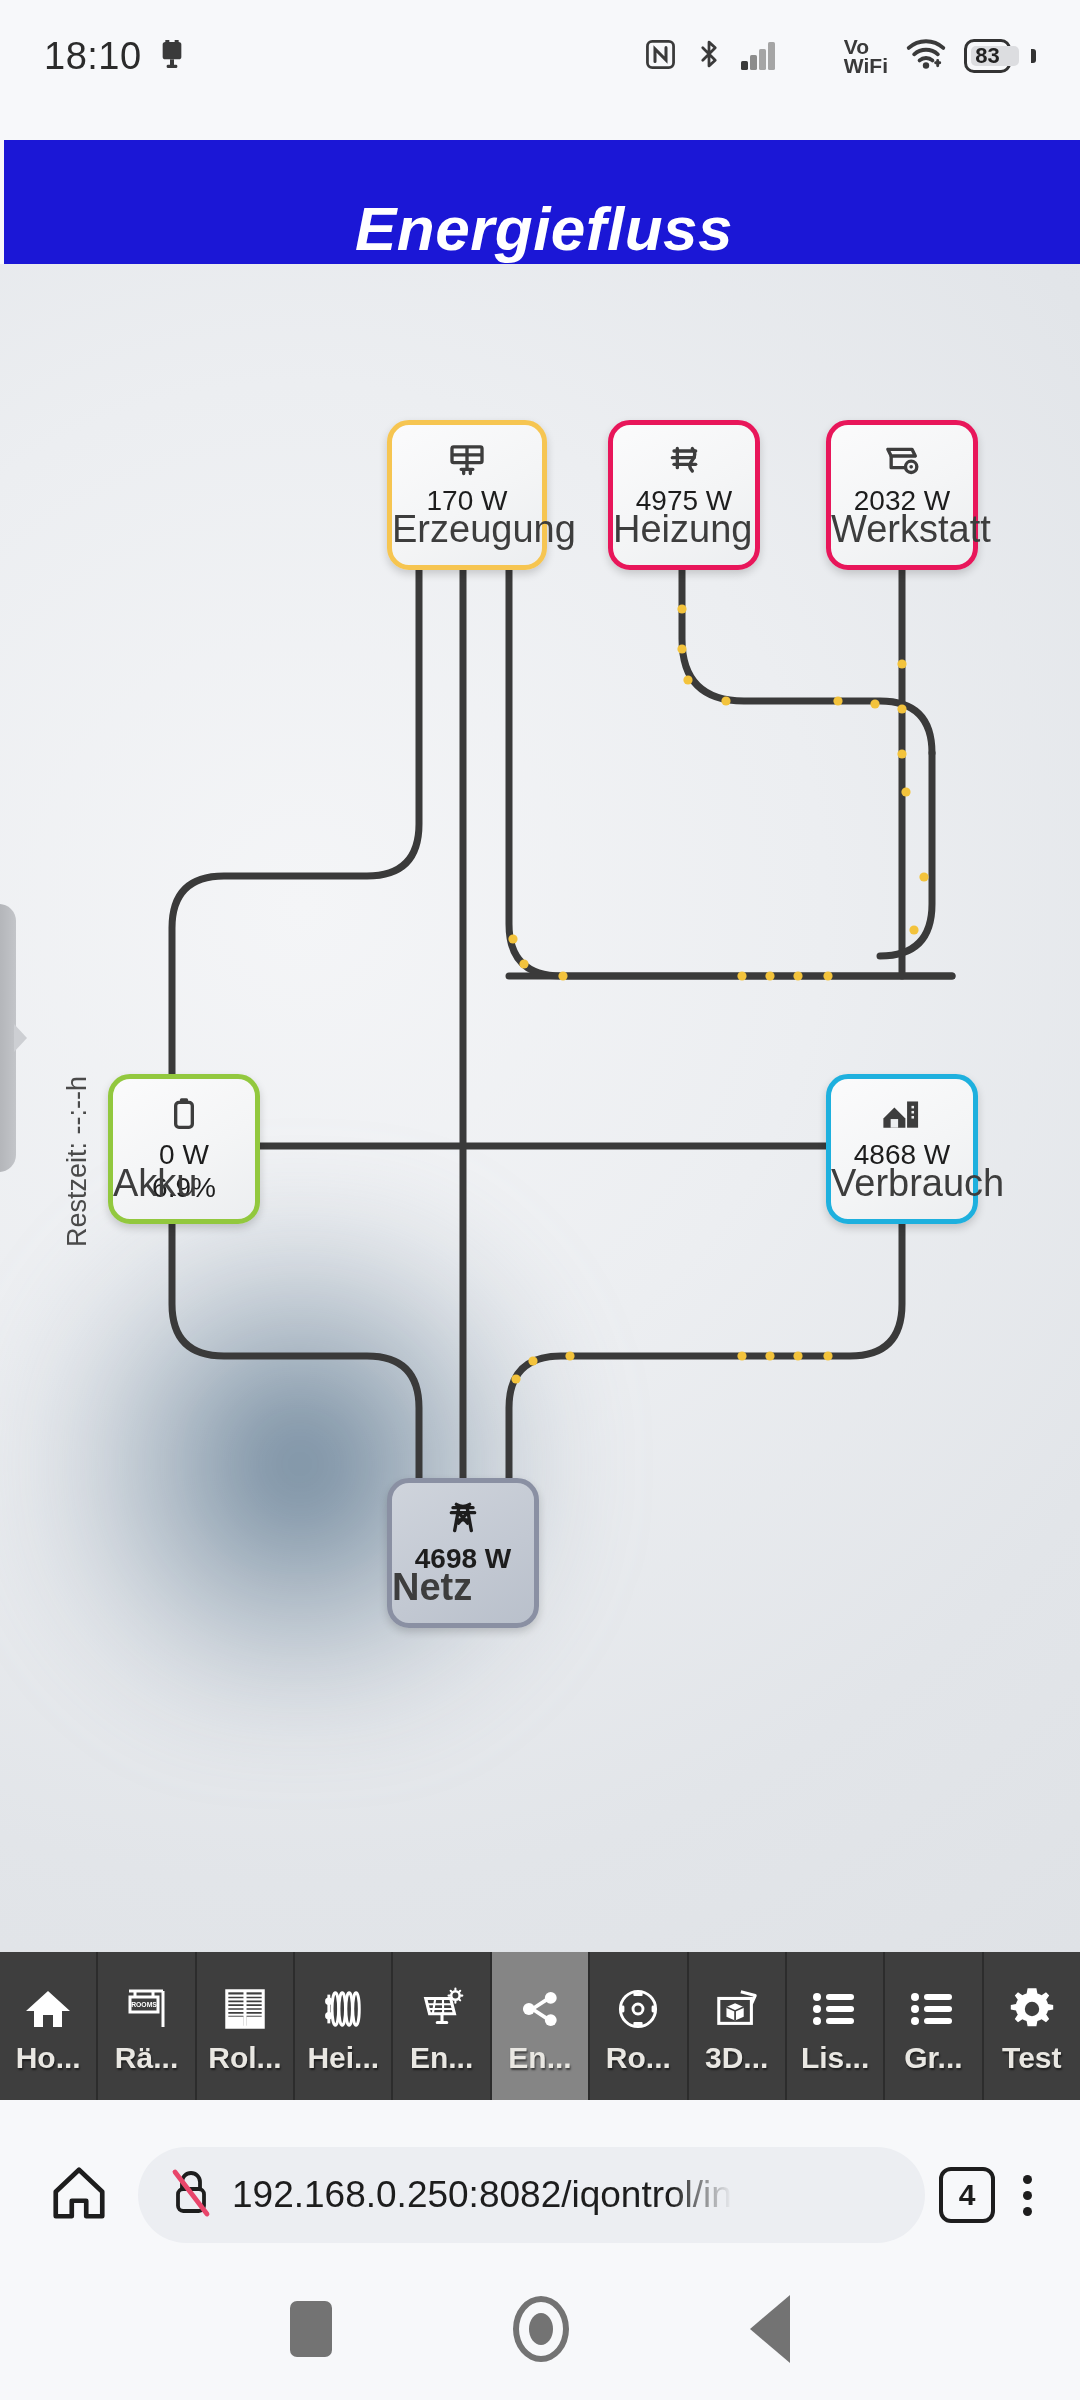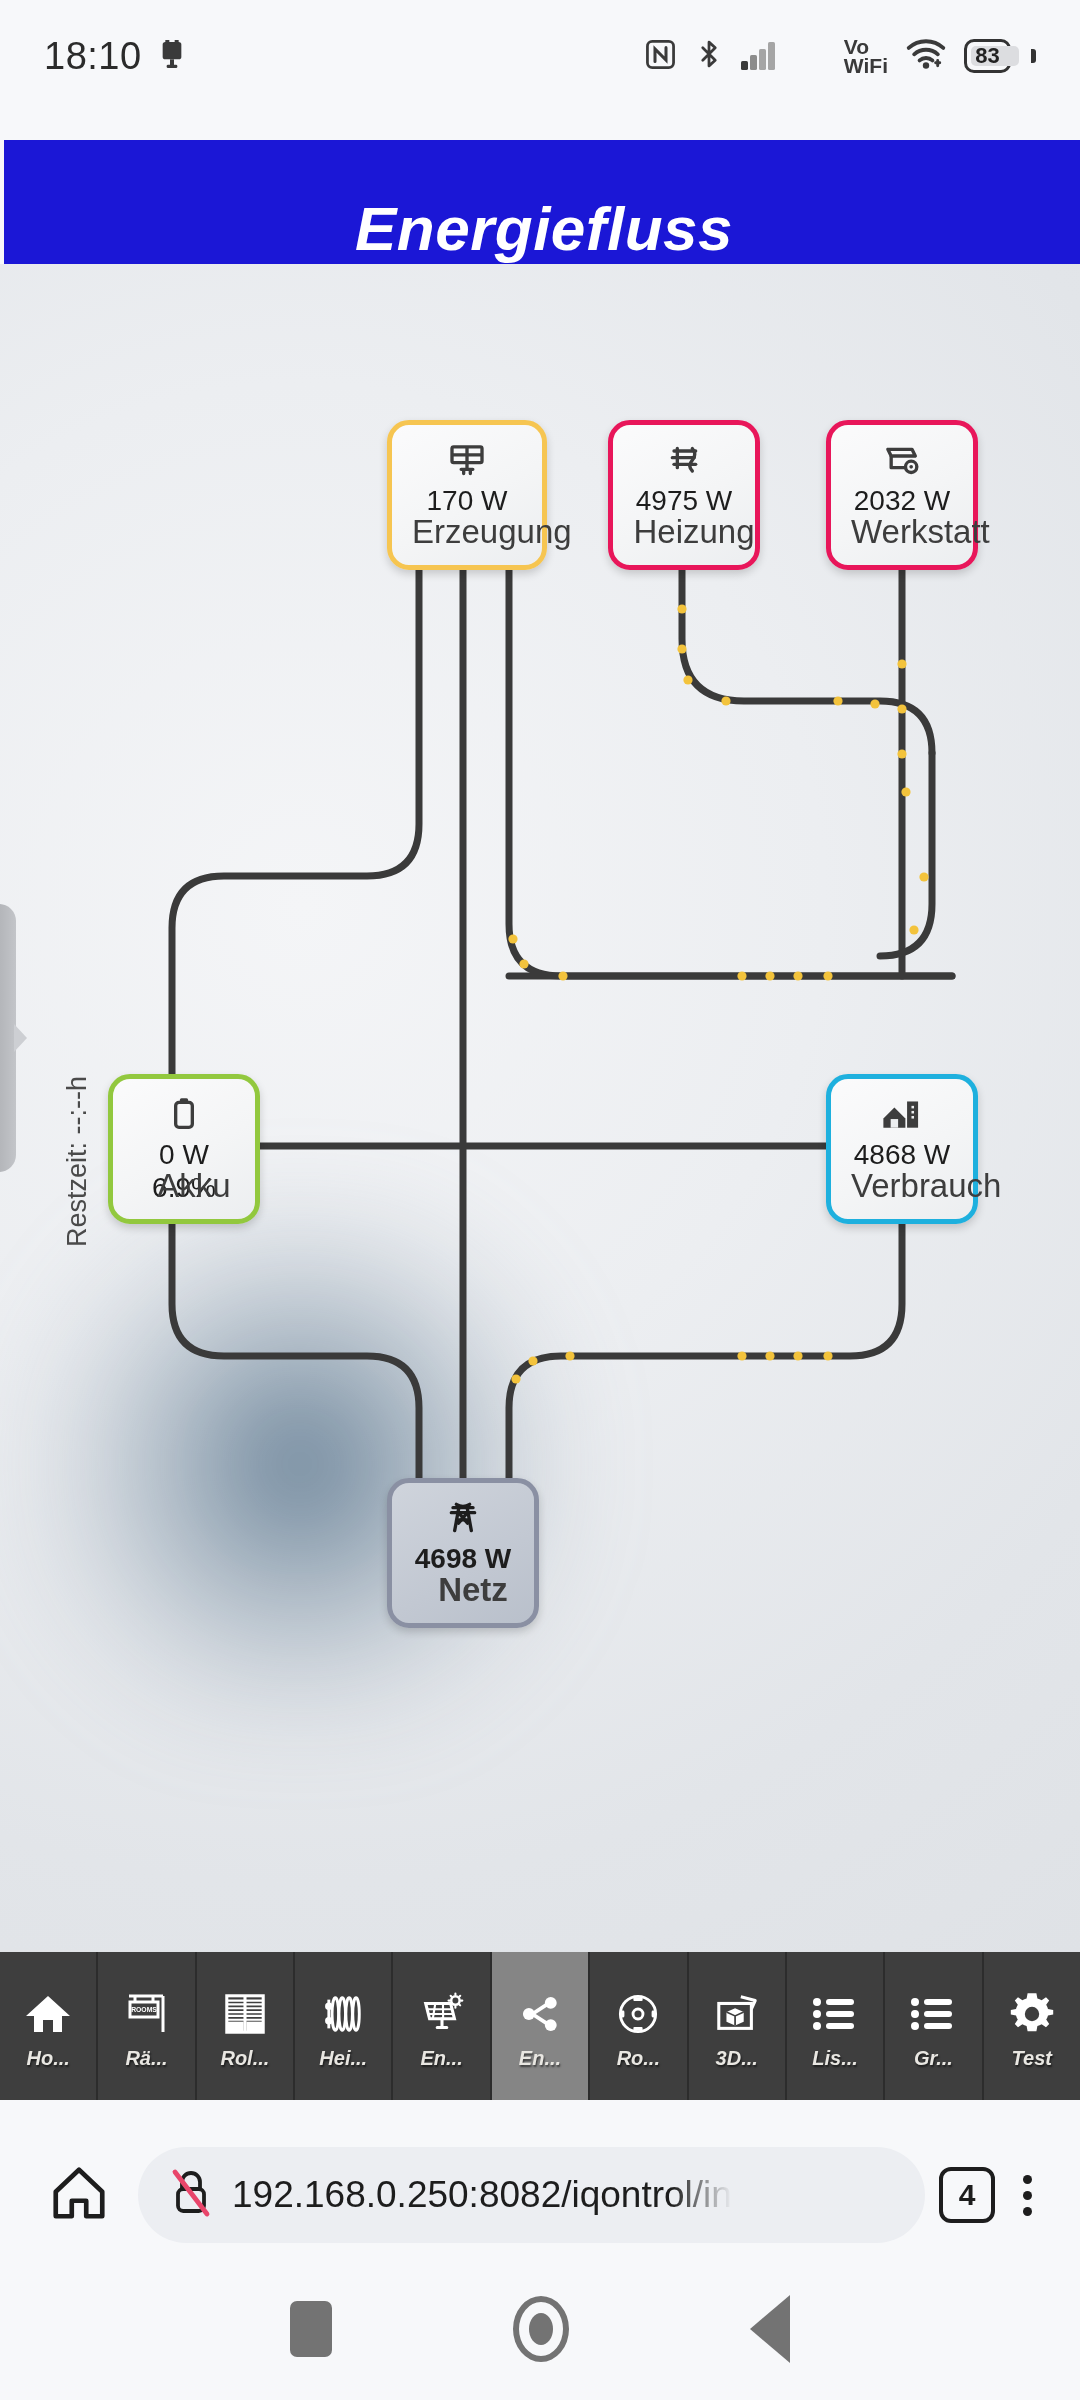--- a/index.html
+++ b/index.html
@@ -93,42 +93,42 @@
     border-radius: 22px;
     border: 5px solid #bbb;
     background: linear-gradient(150deg,#fbfbfc 0%, #f4f5f6 55%, #eceef0 100%);
     box-shadow: 0 4px 9px rgba(0,0,0,.17);
     display: flex; flex-direction: column; align-items: center;
     padding-top: 14px;
   }
   .node .nico { height: 44px; display:flex; align-items:center; justify-content:center; }
   .node .val { font-size: 28px; color: #1d1d1d; margin-top: 2px; line-height: 1.12; }
   .node .lbl {
-    font-size: 33px; color: #3d3d3d; position: absolute; bottom: 14px;
-    left: 0; right: 0; text-align: center; padding-left: 20px;
+    font-size: 38px; color: #3d3d3d; position: absolute; bottom: 14px;
+    left: 0; right: 0; 
   }
   .node.netz { background: linear-gradient(150deg,#cfd4dc 0%, #c2c8d2 60%, #b9c0cb 100%); font-weight: bold; }
 
   
   .tabbar {
     position: absolute; left: 0; top: 1952px; width: 1080px; height: 148px;
     background: #3e3e3e; display: flex;
   }
   .tab {
     flex: 1 1 0; position: relative;
     display: flex; flex-direction: column;
     align-items: center; justify-content: center;
     border-right: 2px solid #2c2c2c;
     gap: 4px;
   }
   .tab:last-child { border-right: none; }
   .tab.active { background: #858585; }
   .tab .ticon { height: 60px; display: flex; align-items: center; justify-content: center; }
   .tab .tlbl {
-    font-size: 20px; font-style: italic; font-weight: bold;
+    font-size: 30px; font-weight: bold;
     color: #e9e7e2; text-shadow: 1px 2px 2px rgba(0,0,0,.55);
     line-height: 1;
   }
 
   
   .browserbar {
     position: absolute; left: 0; top: 2100px; width: 1080px; height: 158px;
     background: #f7f8fa; display: flex; align-items: center; padding: 0 34px;
     gap: 14px;
     margin-top: 16px;

